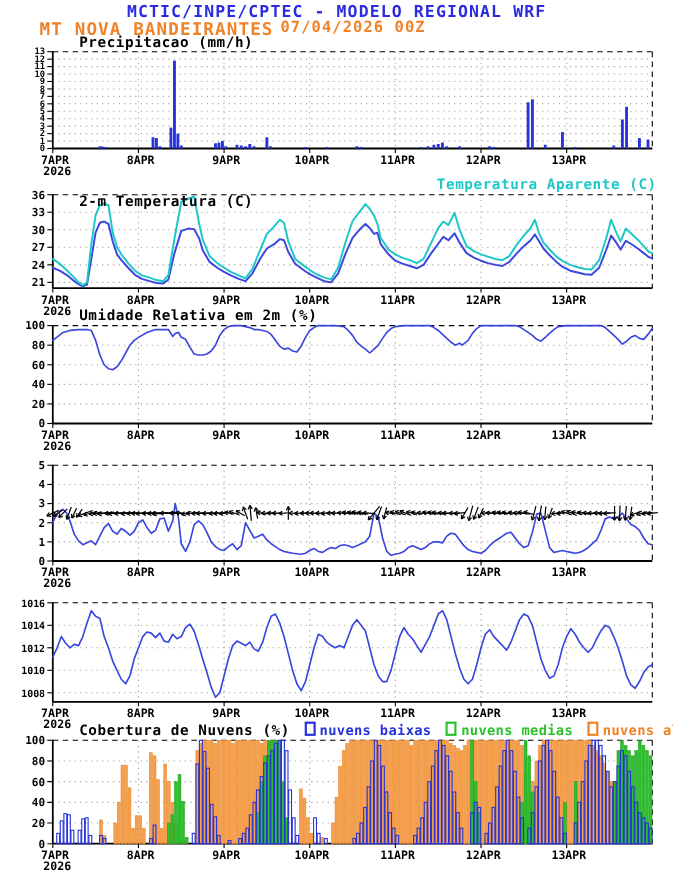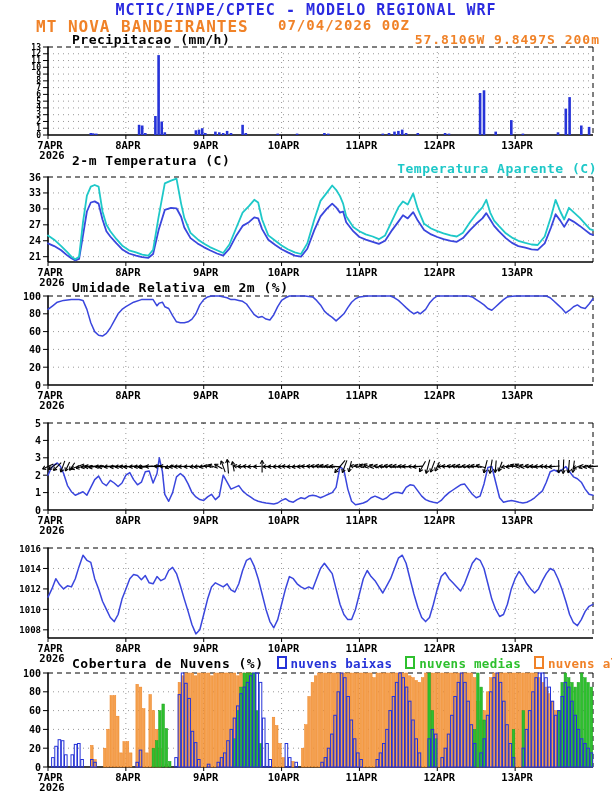--- a/index.html
+++ b/index.html
@@ -1,21 +1,21 @@
 <!DOCTYPE html>
 <html><head>
 <meta charset="utf-8">
 <style>
   html,body{margin:0;padding:0;background:#fff;}
   .page{position:relative;width:612px;height:792px;background:#fff;overflow:hidden;
         font-family:"DejaVu Sans Mono",monospace;font-weight:bold;}
   .abs{position:absolute;z-index:2;white-space:nowrap;}
   .hdr1{top:1px;left:0;width:612px;text-align:center;font-size:15px;letter-spacing:1px;}
   .hdr2a{top:17px;left:36px;font-size:16px;letter-spacing:1px;}
-  .hdr2b{top:17px;left:255px;font-size:14px;letter-spacing:1px;margin-left:23px;}
+  .hdr2b{top:17px;left:255px;font-size:14px;letter-spacing:1px;}
   .coords{top:32px;right:12px;font-size:13px;letter-spacing:1px;}
   .ptitle{font-size:13px;letter-spacing:0.5px;color:#000;}
   .cyanTitle{font-size:13px;letter-spacing:0.5px;margin-left:36px;}
   .legendrow{left:72px;top:656px;display:flex;gap:13px;align-items:baseline;}
   .litem{font-size:12.5px;letter-spacing:0.3px;}
   .swatch{display:inline-block;width:6px;height:9px;border:2px solid #000;margin:0 4px -1px 0;background:#fff;}
   #plot-svg{position:absolute;top:0;left:0;z-index:1;}
   .grid{stroke:#999;stroke-width:1;stroke-dasharray:1 4;}
   .dash{stroke:#000;stroke-width:1;stroke-dasharray:5 4;}
   .ax{stroke:#000;stroke-width:1;}
@@ -989,24 +989,23 @@
         <rect x="580.3" y="738.8" width="2.6" height="28.2" fill="none" stroke="#2633d8" stroke-width="1"></rect>
         <rect x="583.6" y="743.5" width="2.6" height="23.5" fill="none" stroke="#2633d8" stroke-width="1"></rect>
         <rect x="586.8" y="748.2" width="2.6" height="18.8" fill="none" stroke="#2633d8" stroke-width="1"></rect>
         <rect x="590.1" y="752.9" width="2.6" height="14.1" fill="none" stroke="#2633d8" stroke-width="1"></rect>
       </g>
     </svg>
 
   <div class="abs hdr1" style="color: rgb(43, 43, 224);">MCTIC/INPE/CPTEC - MODELO REGIONAL WRF</div>
   <div class="abs hdr2a" style="color: rgb(240, 130, 40);">MT NOVA BANDEIRANTES</div>
   <div class="abs hdr2b" style="color: rgb(240, 130, 40);">07/04/2026 00Z</div>
-  <div class="abs coords" style="color: rgb(240, 130, 40);">57.8106W 9.8497S 200m</div>
 
   <div class="abs ptitle" style="top:32px;left:72px">Precipitacao (mm/h)</div>
-  <div class="abs ptitle" style="top:153px;left:72px">2-m Temperatura (C)</div>
+  <div class="abs ptitle" style="top:176px;left:72px">2-m Temperatura (C)</div>
   <div class="abs cyanTitle" style="top: 161px; right: 15px; color: rgb(30, 200, 200);">Temperatura Aparente (C)</div>
   <div class="abs ptitle" style="top:280px;left:72px">Umidade Relativa em 2m (%)</div>
 
   <div class="abs legendrow">
     <span class="ptitle">Cobertura de Nuvens (%)</span>
     <span class="litem"><span class="swatch" style="border-color: rgb(38, 51, 216);"></span><span class="llab" style="color: rgb(38, 51, 216);">nuvens baixas</span></span>
     <span class="litem"><span class="swatch" style="border-color: rgb(46, 192, 46);"></span><span class="llab" style="color: rgb(46, 192, 46);">nuvens medias</span></span>
     <span class="litem"><span class="swatch" style="border-color: rgb(240, 130, 40);"></span><span class="llab" style="color: rgb(240, 130, 40);">nuvens altas</span></span>
   </div>
 </div>

